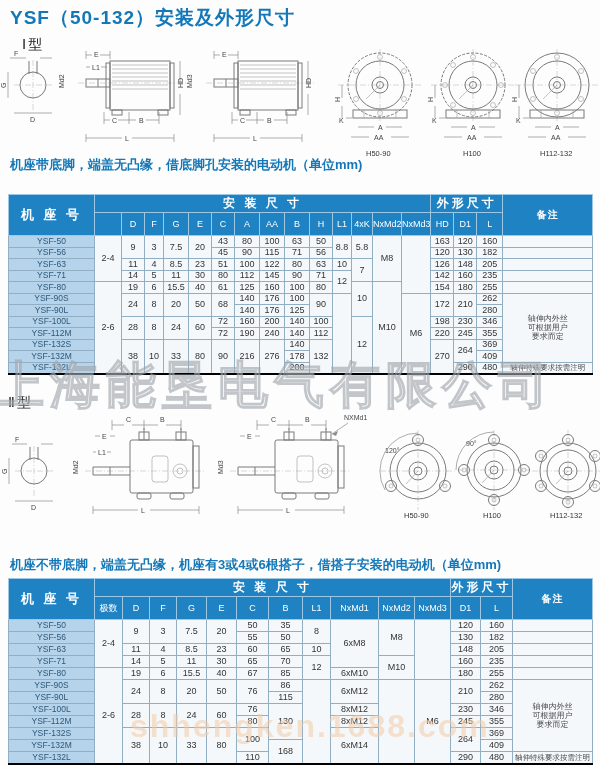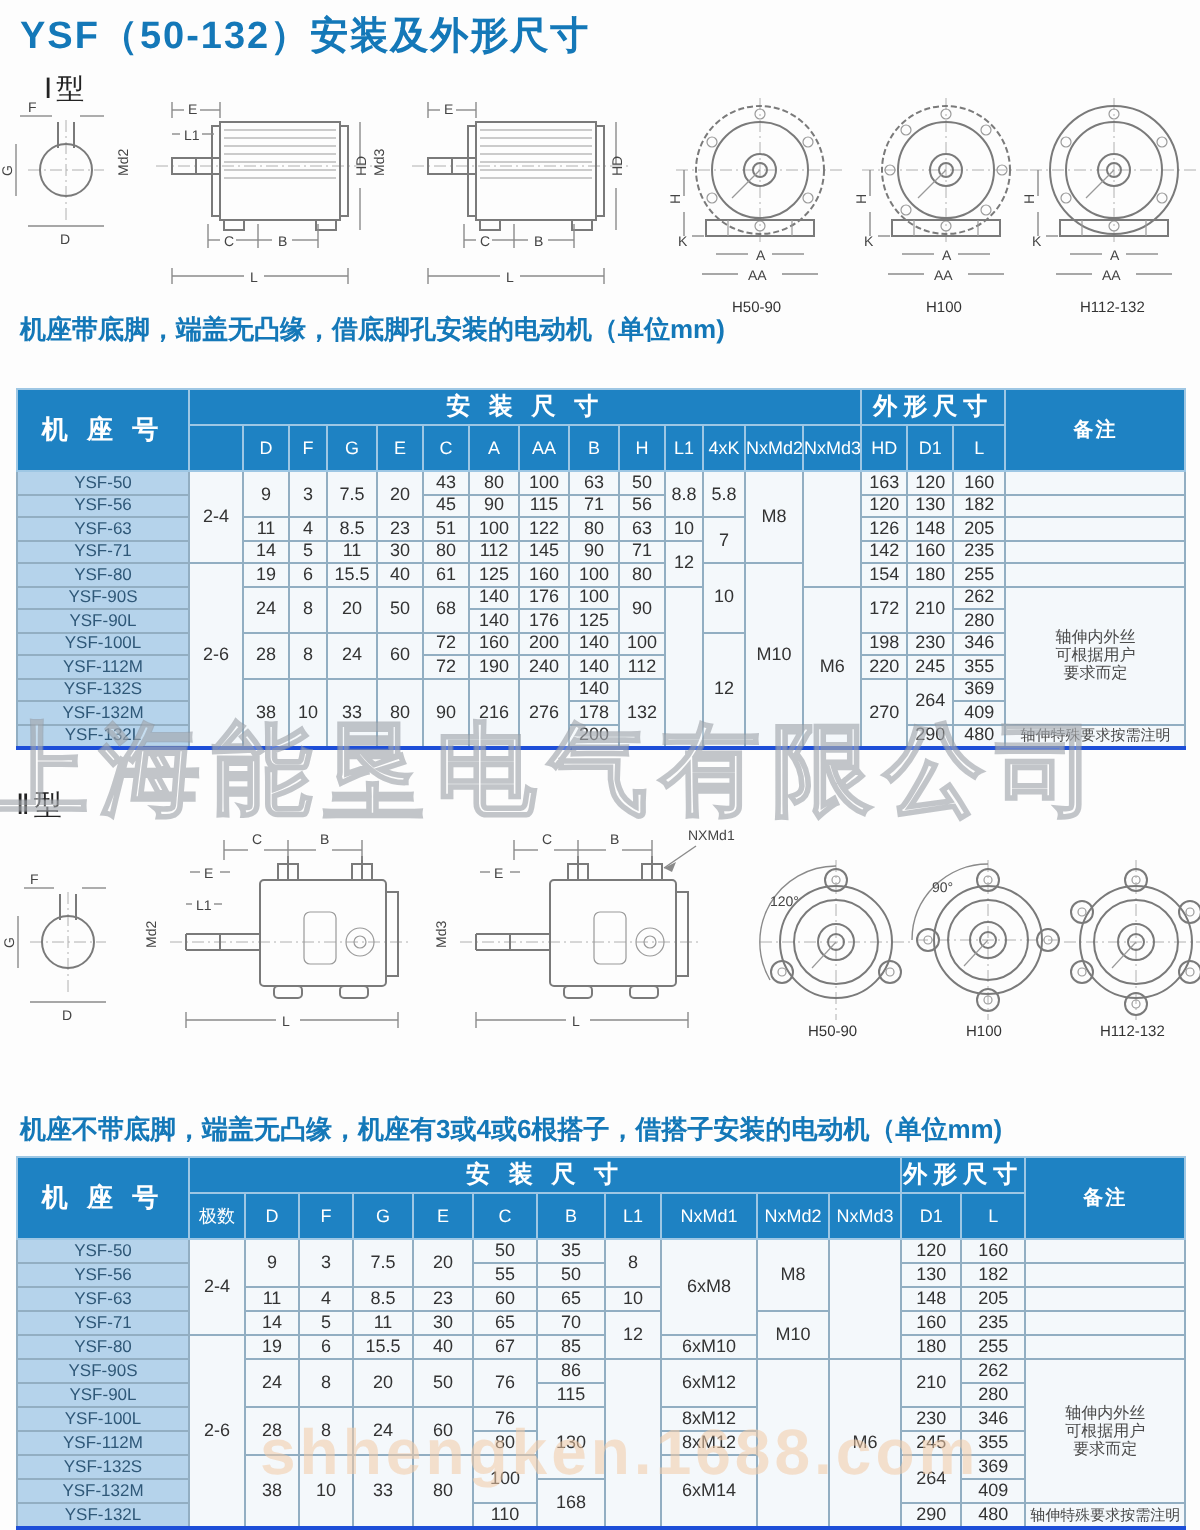--- a/index.html
+++ b/index.html
@@ -15,21 +15,21 @@
   svg.draw{position:absolute;left:0;}
   #draw1{top:46px;}
   #draw2{top:406px;}
   .ol{fill:none;stroke:#7a7a7a;stroke-width:1;}
   .thin{fill:none;stroke:#9a9a9a;stroke-width:0.6;}
   .dim{fill:none;stroke:#8a8a8a;stroke-width:0.7;}
   .cl{fill:none;stroke:#b0b0b0;stroke-width:0.5;stroke-dasharray:6 2 1 2;}
   svg text{fill:#444;font-size:7px;font-family:"Liberation Sans",sans-serif;}
   svg text.cap{font-size:7.5px;fill:#333;}
   table{position:absolute;left:8px;border-collapse:collapse;table-layout:fixed;
-        border-bottom:2px solid #1d4ed8;}
+        border-bottom:2px solid #000000;}
   #t1{top:194px;width:584px;}
   #t2{top:578px;width:584px;}
   th,td{border:1px solid #92aec2;text-align:center;vertical-align:middle;padding:0;overflow:hidden;}
   thead th{background:#1e82c3;color:#fff;border-color:#9ec7e4;}
   thead tr:first-child th{font-size:12px;font-weight:bold;letter-spacing:3px;height:15px;}
   thead tr:first-child th:first-child{font-size:13px;}
   thead tr:first-child th:last-child{font-size:10px;letter-spacing:1px;}
   thead tr:nth-child(2) th{font-size:9px;font-weight:normal;height:22px;letter-spacing:0;}
   tbody td{font-size:9px;color:#333;background:#f4f8fb;line-height:9px;}
   #t1 tbody td{height:10.5px;}

